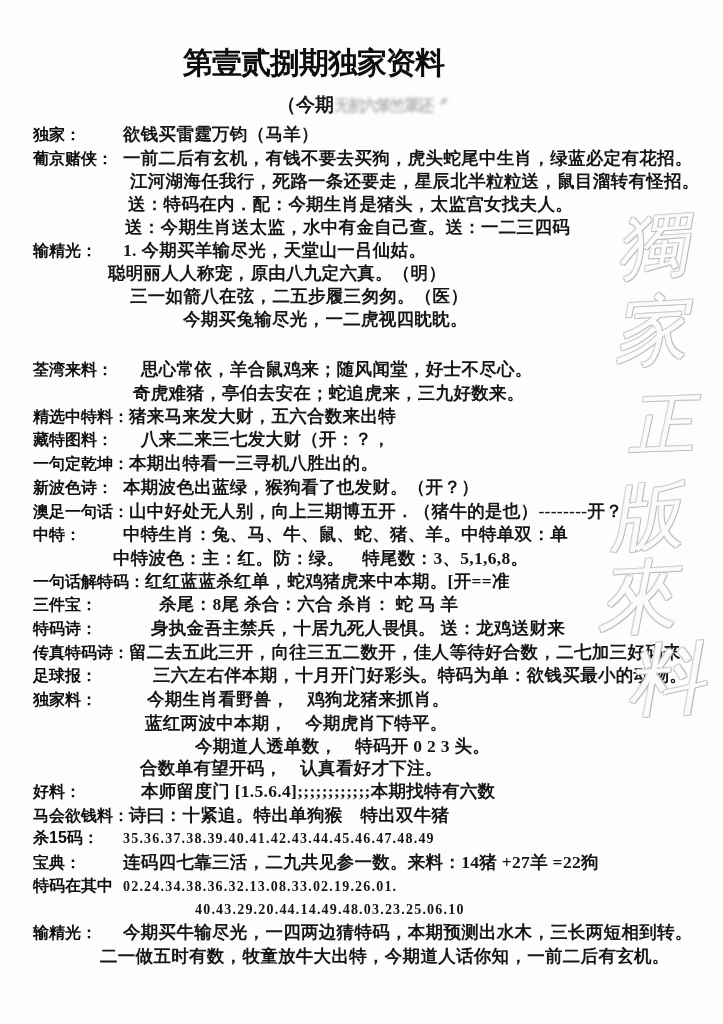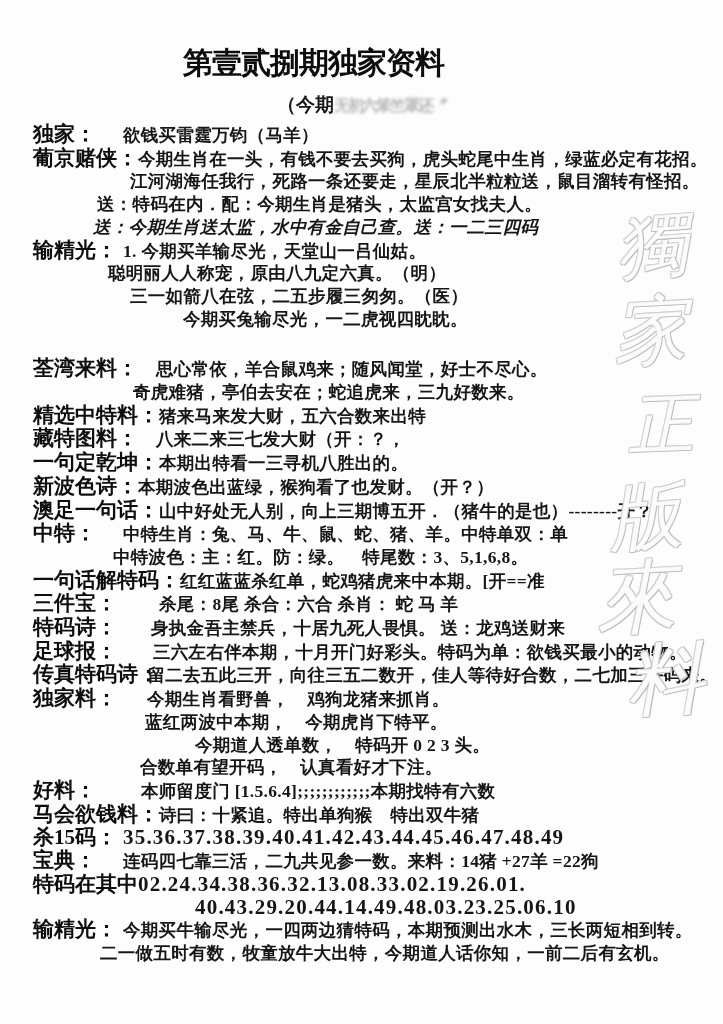--- a/index.html
+++ b/index.html
@@ -41,33 +41,33 @@
   }
   .row{
     display:flex;
     align-items:baseline;
     line-height:22.7px;
     min-height:22.7px;
     font-size:17.5px;
     white-space:nowrap;
   }
   .label{
-    font-family:Liberation Serif, serif;
+    font-family:Liberation Sans, sans-serif;
     font-weight:bold;
-    font-size:21px;
+    font-size:16px;
     min-width:90px;
     color:#0e0e0e;
     white-space:nowrap;
   }
   .text{
     letter-spacing:.3px;
     white-space:nowrap;
   }
   .nums .text{
-    font-size:21px;
+    font-size:14px;
     letter-spacing:1.2px;
   }
   .watermark{position:absolute;top:0;left:0;width:723px;height:1024px;pointer-events:none;}
   .wm{
     position:absolute;
     font-family:"Liberation Serif","DejaVu Serif",serif;
     font-style:italic;
     font-weight:normal;
     color:#fbfbfb;
     text-shadow:1px 1px 0 #bcbcbc,-1px -1px 0 #d2d2d2,1px -1px 0 #c8c8c8,-1px 1px 0 #c8c8c8;
@@ -85,30 +85,30 @@
 <div class="sheet">
   <div class="title">第壹贰捌期独家资料</div>
   <div class="subtitle"><span>（今期</span><span class="smudge">无初六笨竺罩还〞</span></div>
   <div class="rows" id="rows">
       <div class="row">
         <span class="label">独家：</span>
         <span class="text">欲钱买雷霆万钧（马羊）</span>
       </div>
       <div class="row">
         <span class="label">葡京赌侠：</span>
-        <span class="text">今期生肖在一头，有钱不要去买狗，虎头蛇尾中生肖，绿蓝必定有花招。</span>
+        <span class="text">一前二后有玄机，有钱不要去买狗，虎头蛇尾中生肖，绿蓝必定有花招。</span>
       </div>
       <div class="row">
         <span class="text" style="margin-left: 97px;">江河湖海任我行，死路一条还要走，星辰北半粒粒送，鼠目溜转有怪招。</span>
       </div>
       <div class="row">
-        <span class="text" style="margin-left: 64px;">送：特码在内．配：今期生肖是猪头，太监宫女找夫人。</span>
-      </div>
-      <div class="row">
-        <span class="text" style="margin-left: 60px; font-style: italic;">送：今期生肖送太监，水中有金自己查。送：一二三四码</span>
+        <span class="text" style="margin-left: 95px;">送：特码在内．配：今期生肖是猪头，太监宫女找夫人。</span>
+      </div>
+      <div class="row">
+        <span class="text" style="margin-left: 92px;">送：今期生肖送太监，水中有金自己查。送：一二三四码</span>
       </div>
       <div class="row">
         <span class="label">输精光：</span>
         <span class="text">1. 今期买羊输尽光，天堂山一吕仙姑。</span>
       </div>
       <div class="row">
         <span class="text" style="margin-left: 75px;">聪明丽人人称宠，原由八九定六真。（明）</span>
       </div>
       <div class="row">
         <span class="text" style="margin-left: 97px;">三一如箭八在弦，二五步履三匆匆。（医）</span>
@@ -156,26 +156,26 @@
       </div>
       <div class="row">
         <span class="label">三件宝：</span>
         <span class="text" style="margin-left: 36px;">杀尾：8尾 杀合：六合 杀肖： 蛇 马 羊</span>
       </div>
       <div class="row">
         <span class="label">特码诗：</span>
         <span class="text" style="margin-left: 28px;">身执金吾主禁兵，十居九死人畏惧。 送：龙鸡送财来</span>
       </div>
       <div class="row">
+        <span class="label">传真特码诗：</span>
+        <span class="text">留二去五此三开，向往三五二数开，佳人等待好合数，二七加三好码来。</span>
+      </div>
+      <div class="row">
         <span class="label">足球报：</span>
         <span class="text" style="margin-left: 30px;">三六左右伴本期，十月开门好彩头。特码为单：欲钱买最小的动物。</span>
-      </div>
-      <div class="row">
-        <span class="label">传真特码诗：</span>
-        <span class="text">留二去五此三开，向往三五二数开，佳人等待好合数，二七加三好码来。</span>
       </div>
       <div class="row">
         <span class="label">独家料：</span>
         <span class="text" style="margin-left: 24px; text-align: right;">今期生肖看野兽，　鸡狗龙猪来抓肖。</span>
       </div>
       <div class="row">
         <span class="text" style="margin-left: 112px;">蓝红两波中本期，　今期虎肖下特平。</span>
       </div>
       <div class="row">
         <span class="text" style="margin-left: 162px;">今期道人透单数，　特码开 0 2 3 头。</span>

